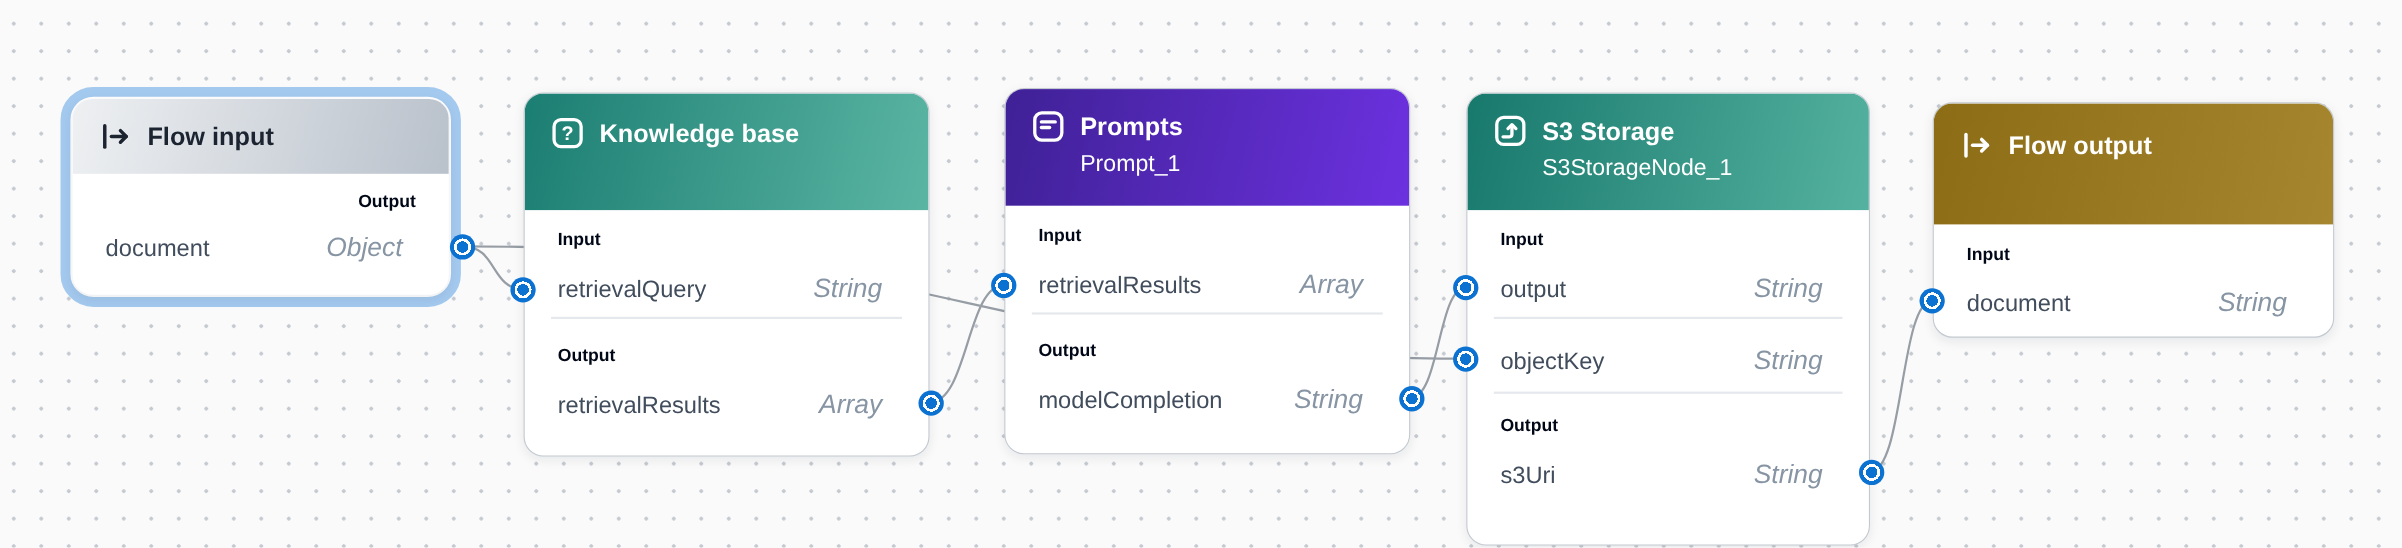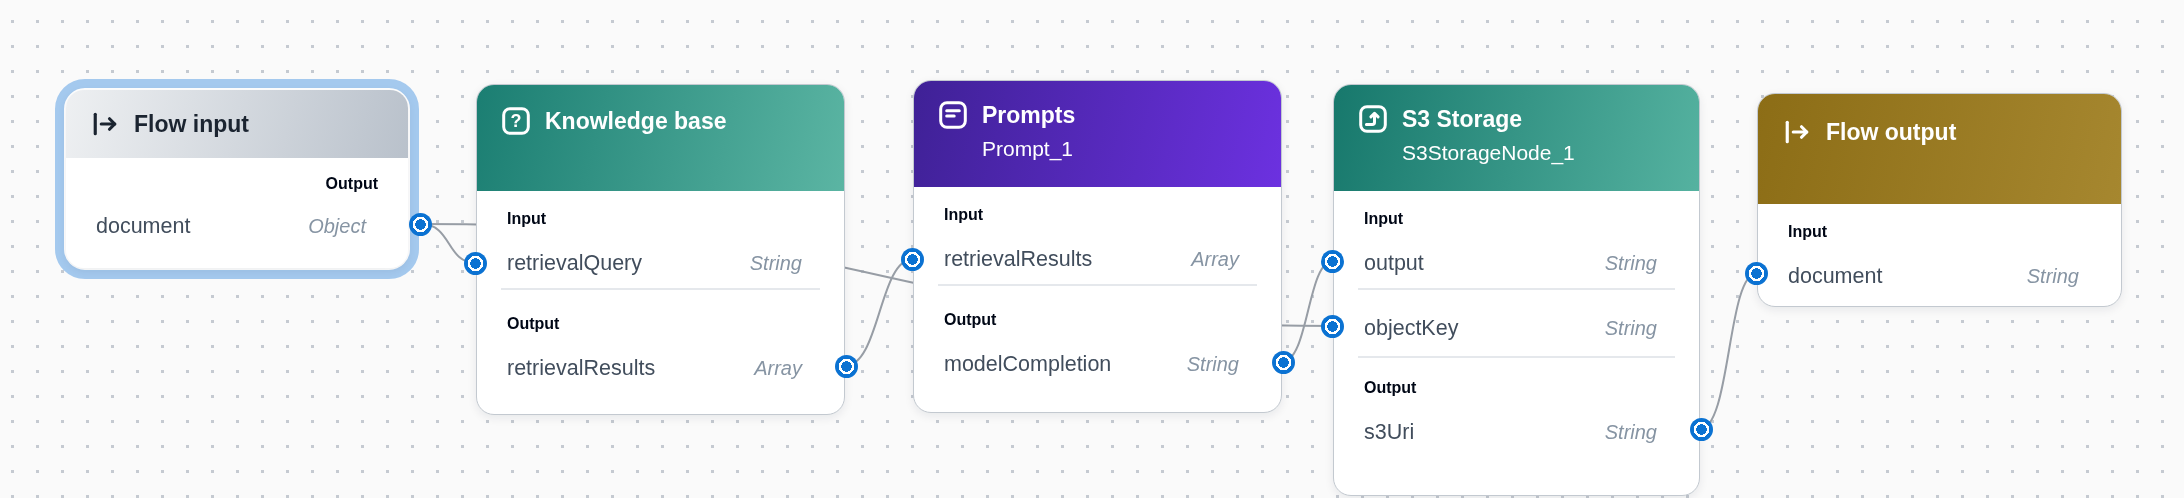--- a/index.html
+++ b/index.html
@@ -40,21 +40,21 @@
   .header.light-text { color:#1b2430; }
   .hrow1 { display:flex; align-items:center; }
   .hicon { width:30px; height:30px; flex:0 0 30px; margin-right:14px; display:inline-block; }
   .hicon svg { width:100%; height:100%; display:block; }
   .title { font-size:23px; font-weight:700; line-height:34px; white-space:nowrap; }
   .subtitle { font-size:21px; line-height:34px; margin-left:44px; white-space:nowrap; }
 
   .section-label { font-size:16px; font-weight:700; color:#000716; line-height:28px; margin:14px 30px 0 30px; }
   .prow { display:flex; align-items:center; justify-content:space-between; height:44px; margin-top:8px; padding:0 42px 0 30px; }
   .pname { font-size:21.5px; color:#414d5c; }
-  .ptype { font-size:20px; font-style:italic; color:#8694a3; }
+  .ptype { font-size:24px; font-style:italic; color:#8694a3; }
   .divider { border-top:2px solid #e5e8ec; margin:3px 24px 0 24px; }
 
   .port {
     position:absolute; z-index:4;
     width:23px; height:23px; border-radius:50%;
     background: radial-gradient(circle, #0b72d2 0 5.2px, #ffffff 5.2px 7.7px, #0b72d2 7.7px 11.5px);
   }
   .port.pleft  { left:-12.5px; }
   .port.pright { right:-12.5px; }
 </style>

